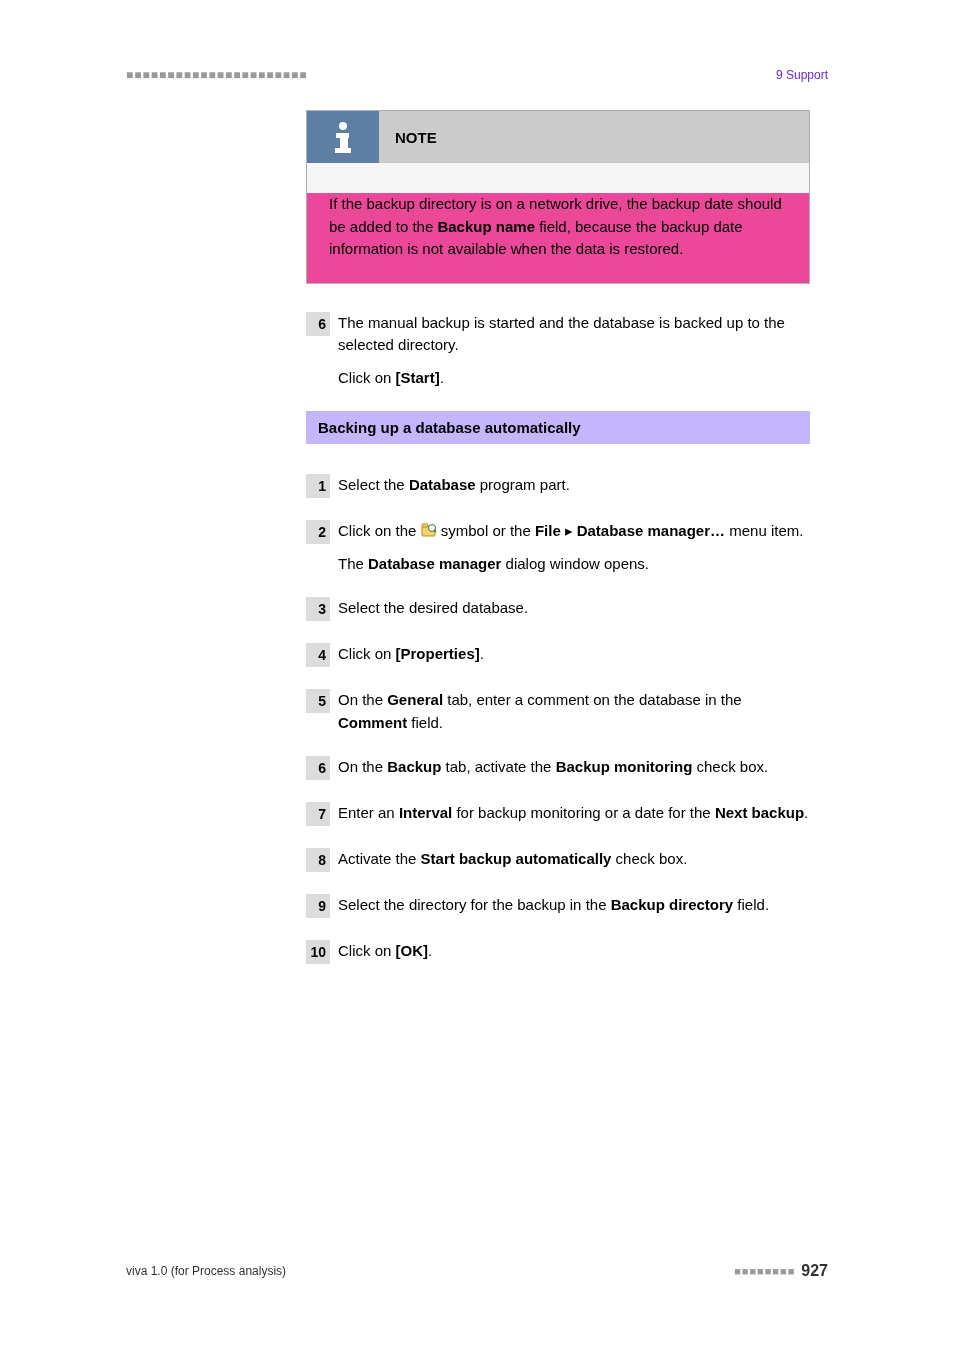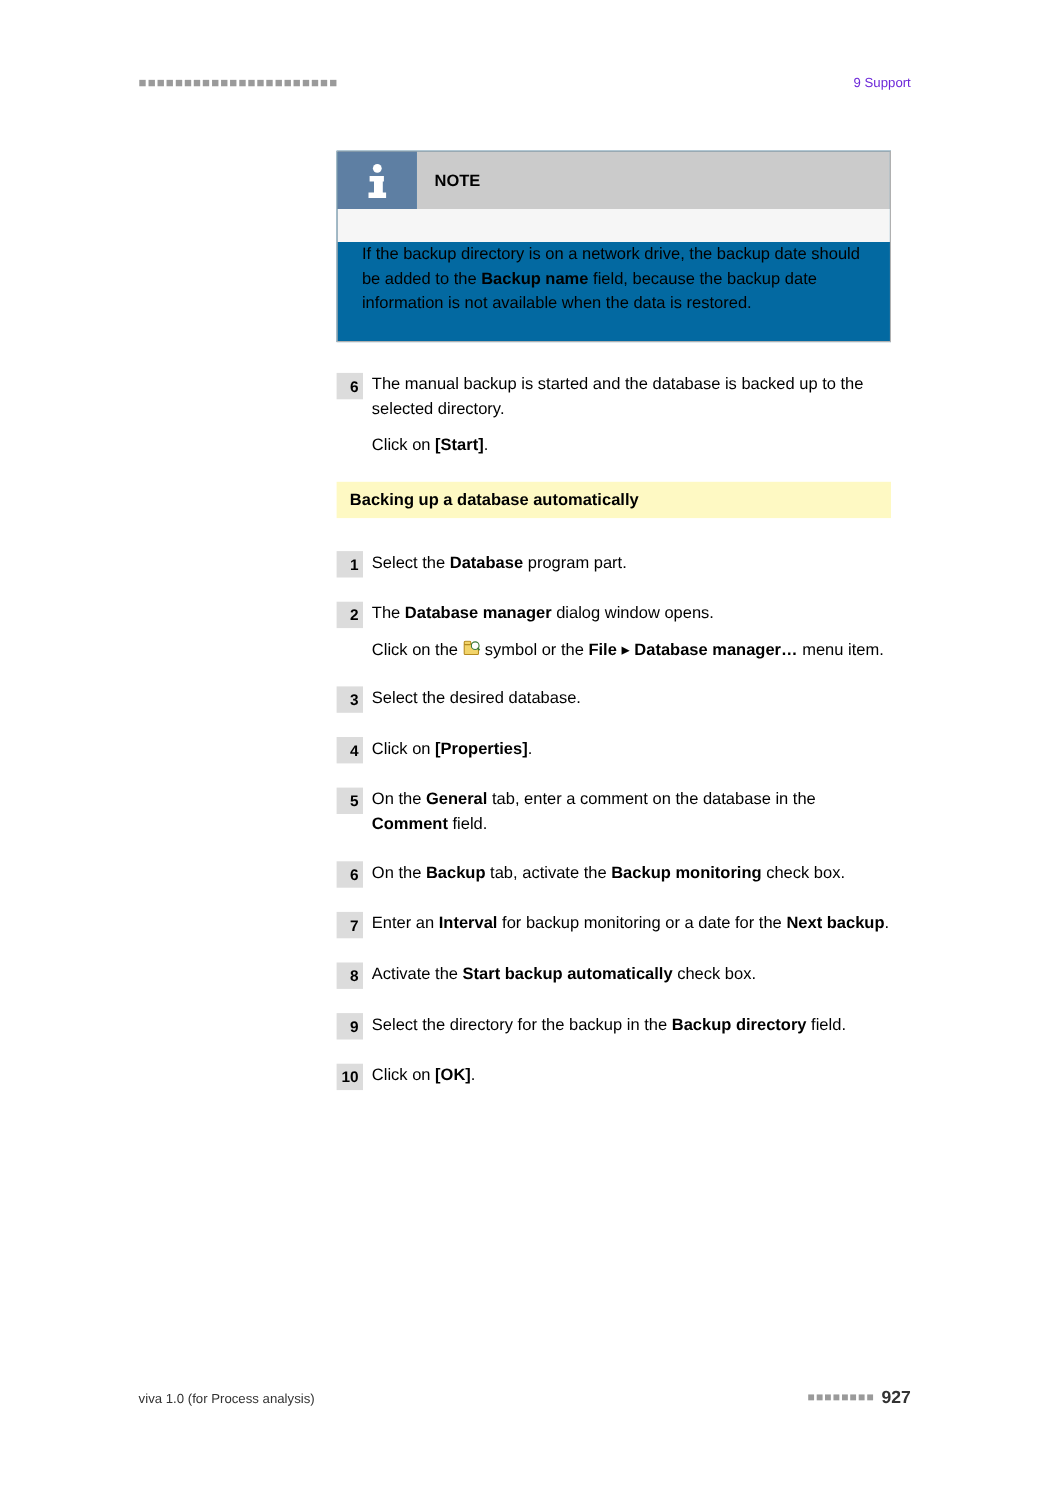--- a/index.html
+++ b/index.html
@@ -29,23 +29,22 @@
     color: #6d28d9;
   }
   .content {
     position: absolute;
     top: 110px;
     left: 306px;
     width: 504px;
   }
   .note-box {
     border: 1px solid #b0b0b0;
-    background: #0369a1;
+    background: #ec4899;
     margin-bottom: 28px;
-    margin-top: 27px;
   }
   .note-head {
     display: flex;
     align-items: stretch;
   }
   .note-icon-wrap {
     width: 72px;
     height: 52px;
     background: #5e7fa3;
     display: flex;
@@ -92,21 +91,21 @@
   .step-body {
     flex: 1;
     font-size: 15px;
     line-height: 1.5;
   }
   .step-body p {
     margin-bottom: 10px;
   }
   .step-body p:last-child { margin-bottom: 0; }
   .section-heading {
-    background: #fef9c3;
+    background: #c4b5fd;
     font-weight: 700;
     font-size: 15px;
     padding: 8px 12px;
     margin: 18px 0 30px 0;
   }
   .database-icon {
     display: inline-block;
     width: 16px;
     height: 14px;
     vertical-align: -1px;
@@ -181,29 +180,29 @@
   <div class="step">
     <div class="step-num">1</div>
     <div class="step-body">
       <p><span>Select the </span><b>Database</b><span> program part.</span></p>
     </div>
   </div>
 
   <div class="step">
     <div class="step-num">2</div>
     <div class="step-body">
-      <p><span>The </span><b>Database manager</b><span> dialog window opens.</span></p>
       <p>
         <span>Click on the </span><span class="database-icon"><svg width="16" height="14" viewBox="0 0 16 14">
               <rect x="1" y="3" width="13" height="10" rx="1" fill="#f2d46a" stroke="#b58a1e" stroke-width="1"></rect>
               <rect x="1" y="1" width="6" height="3" rx="1" fill="#f2d46a" stroke="#b58a1e" stroke-width="1"></rect>
               <circle cx="11" cy="5" r="3.5" fill="#fff" stroke="#3a7a3a" stroke-width="1"></circle>
               <path d="M13 7 L15 9" stroke="#3a7a3a" stroke-width="1.5"></path>
             </svg></span><span> symbol or the </span><b>File</b><span> ▸ </span><b>Database manager…</b><span> menu item.</span>
       </p>
+      <p><span>The </span><b>Database manager</b><span> dialog window opens.</span></p>
     </div>
   </div>
 
   <div class="step">
     <div class="step-num">3</div>
     <div class="step-body">
       <p>Select the desired database.</p>
     </div>
   </div>
 

